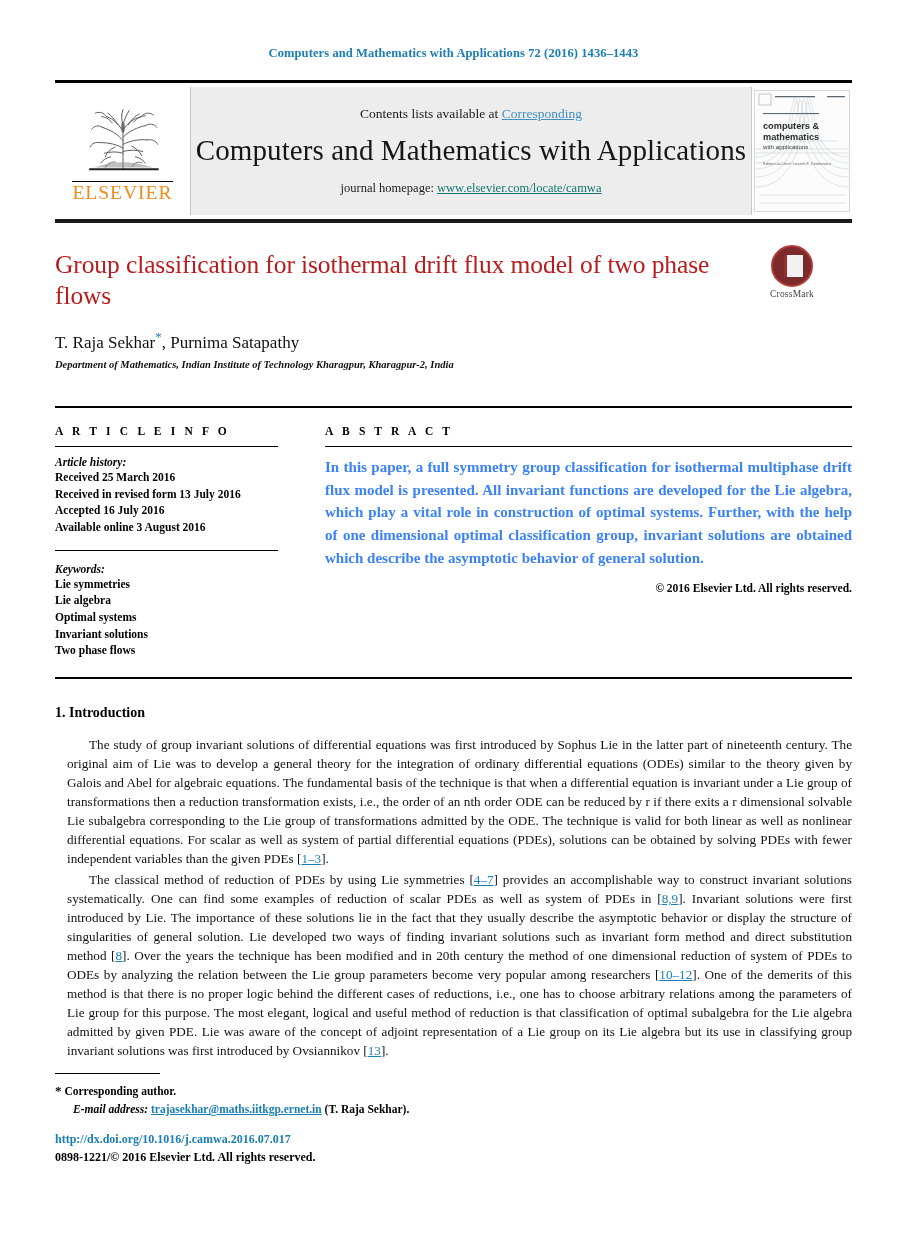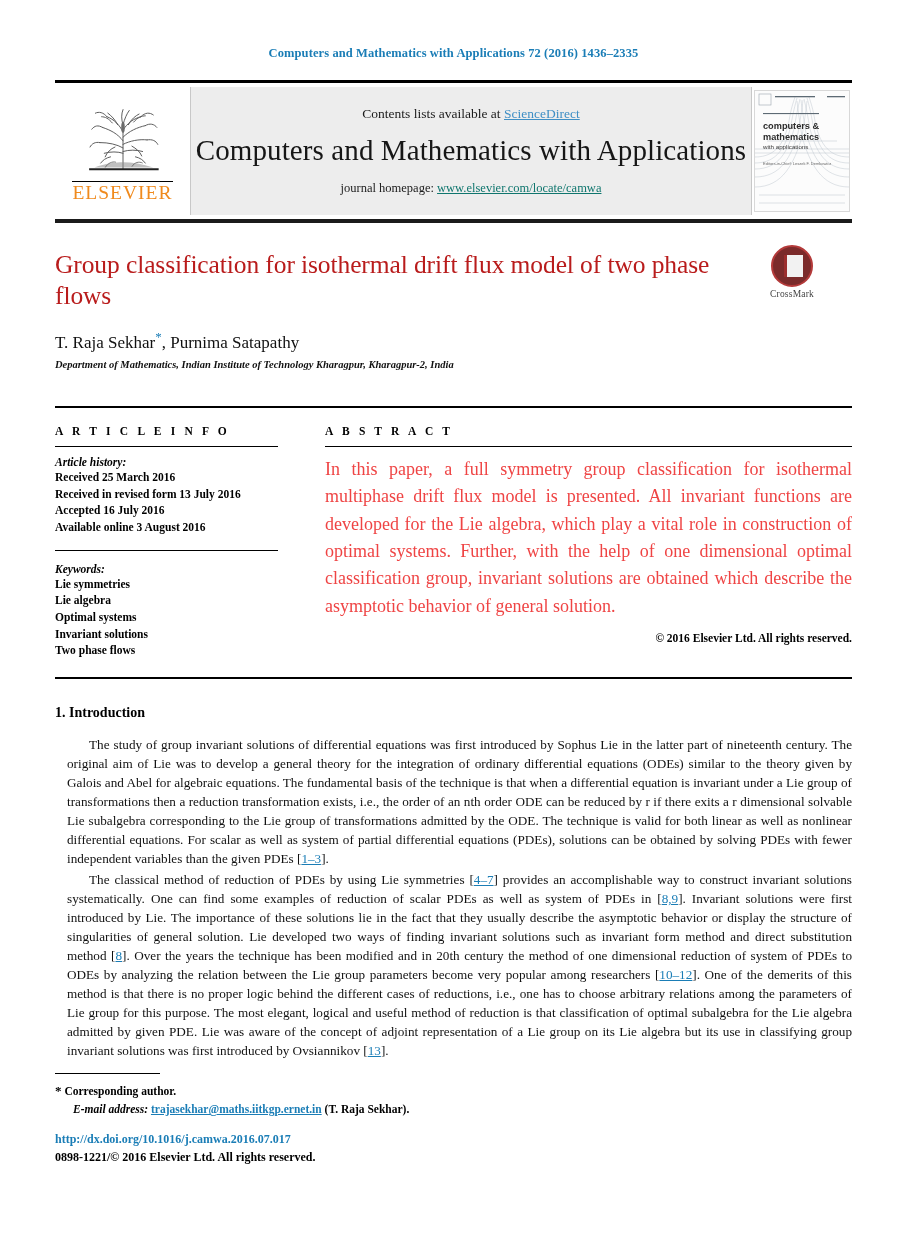--- a/index.html
+++ b/index.html
@@ -205,25 +205,25 @@
     font-weight: bold;
     font-size: 11.5px;
     margin-bottom: 1px;
   }
   .hist-line, .kw-line {
     font-size: 11.5px;
     font-weight: bold;
     line-height: 1.45;
   }
   .abstract-body {
-    font-size: 18px;
-    font-weight: normal;
+    font-size: 15px;
+    font-weight: bold;
     line-height: 1.52;
     text-align: justify;
-    color: #ef4444;
+    color: #3b82f6;
   }
   .copyright {
     font-size: 11.5px;
     font-weight: bold;
     text-align: right;
     margin-top: 12px;
   }
   .info-bottom-rule {
     border-top: 2.2px solid #000;
     margin-top: 18px;
@@ -278,21 +278,21 @@
     font-weight: bold;
     line-height: 1.45;
   }
   .indent-1 { padding-left: 18px; }
 </style>
 </head>
 <body>
 
 <div class="page">
 
-  <div class="running-head">Computers and Mathematics with Applications 72 (2016) 1436–2335</div>
+  <div class="running-head">Computers and Mathematics with Applications 72 (2016) 1436–1443</div>
 
   <div class="masthead">
 
     <div class="elsevier-block">
       <svg class="elsevier-tree" viewBox="0 0 100 92">
         <g stroke="#5a5a5a" stroke-width="1.1" fill="none" stroke-linecap="round">
           <path d="M50 80 L50 34"></path>
           <path d="M50 48 C44 40 36 36 27 33"></path>
           <path d="M50 44 C57 37 66 33 75 31"></path>
           <path d="M50 56 C43 52 34 50 24 50"></path>
@@ -326,21 +326,21 @@
         <g stroke="#6a6a6a" stroke-width="1" fill="none">
           <path d="M30 78 C33 73 38 71 42 72"></path>
           <path d="M60 77 C63 72 68 71 72 73"></path>
         </g>
       </svg>
       <div class="elsevier-word">ELSEVIER</div>
     </div>
 
     <div class="journal-block">
       <div class="contents-line">
-        <span>Contents lists available at </span><a class="link" href="#">ScienceDirect</a>
+        <span>Contents lists available at </span><a class="link" href="#">Corresponding</a>
       </div>
       <div class="journal-title">Computers and Mathematics with Applications</div>
       <div class="homepage-line">
         <span>journal homepage: </span><a class="link" href="#">www.elsevier.com/locate/camwa</a>
       </div>
     </div>
 
     <div class="cover-block">
       <div class="cover-thumb">
         <svg viewBox="0 0 94 120" width="94" height="120">

